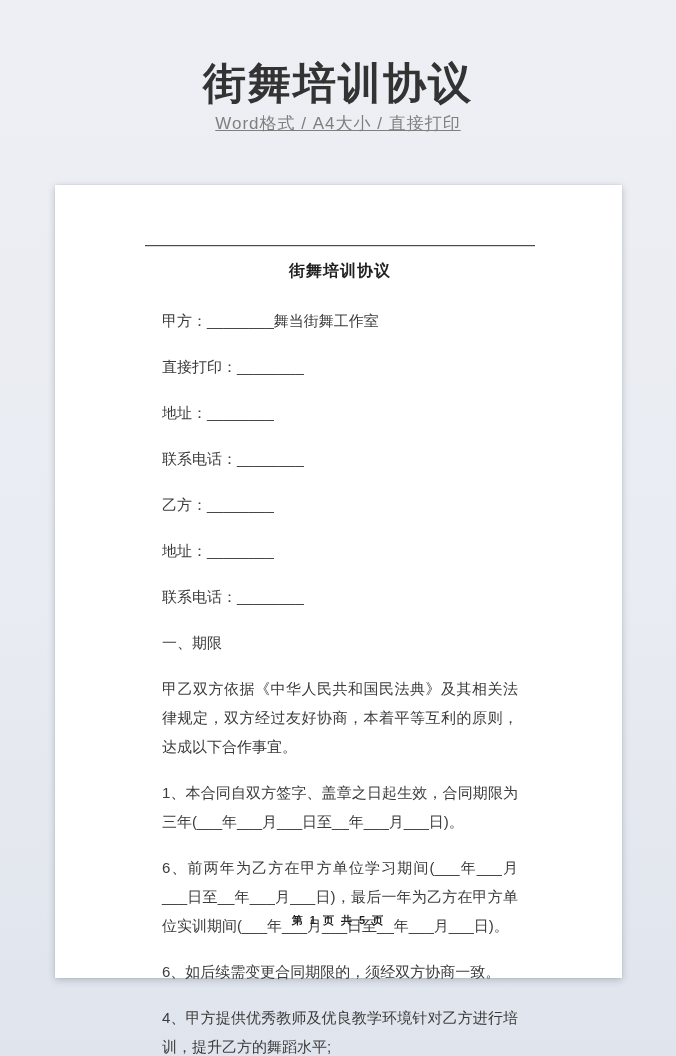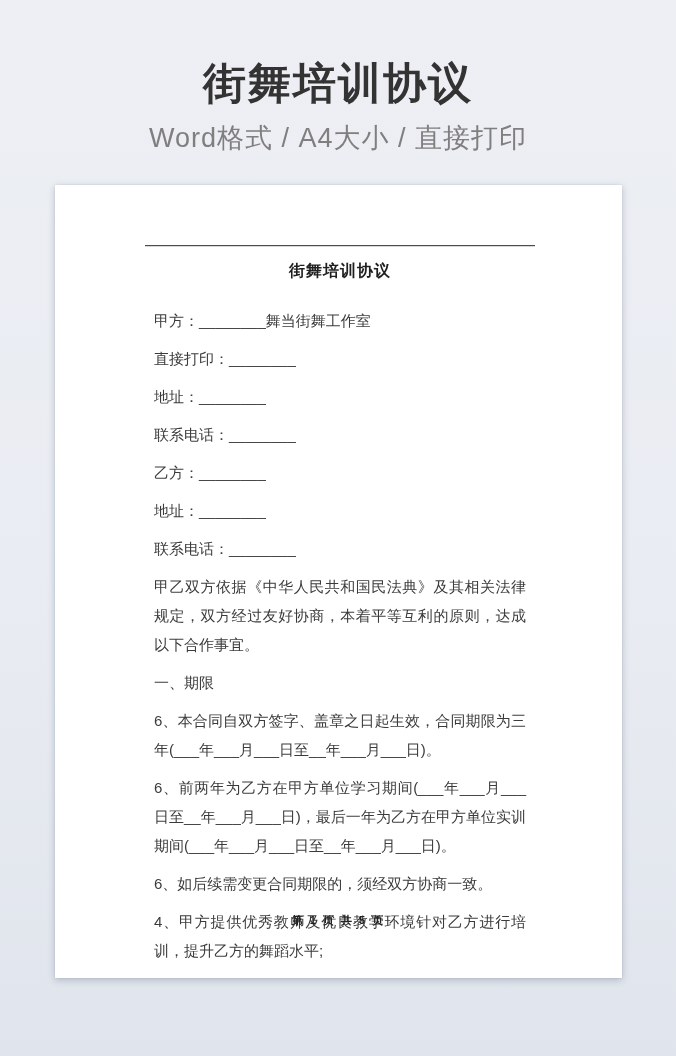--- a/index.html
+++ b/index.html
@@ -20,24 +20,25 @@
     padding-top: 58px;
   }
   .hero-title {
     font-size: 43px;
     font-weight: bold;
     color: #333333;
     letter-spacing: 2px;
     line-height: 1.2;
   }
   .hero-subtitle {
-    margin-top: 10px;
-    font-size: 27px;
+    margin-top: 2px;
+    font-size: 17px;
     color: #7f7f7f;
     letter-spacing: 1px;
+    text-decoration: underline;
   }
   .page {
     position: absolute;
     left: 55px;
     top: 185px;
     width: 567px;
     height: 793px;
     background: #ffffff;
     box-shadow: 0 2px 7px rgba(55, 65, 90, 0.28), 0 0 1px rgba(55, 65, 90, 0.2);
     padding: 60px 87px 0 90px;
@@ -56,21 +57,21 @@
     letter-spacing: 1px;
   }
   .doc-body {
     margin-top: 24px;
     font-size: 15px;
     line-height: 29px;
     color: #3b3b3b;
     text-align: justify;
   }
   .doc-body p {
-    margin: 9px;
+    margin: 17px;
   }
   .page-footer {
     position: absolute;
     left: 0;
     right: 0;
     bottom: 50px;
     text-align: center;
     font-size: 11px;
     font-weight: bold;
     color: #222222;
@@ -93,23 +94,23 @@
     <h2 class="doc-title">街舞培训协议</h2>
 
     <div class="doc-body">
         <p>甲方：________舞当街舞工作室</p>
         <p>直接打印：________</p>
         <p>地址：________</p>
         <p>联系电话：________</p>
         <p>乙方：________</p>
         <p>地址：________</p>
         <p>联系电话：________</p>
+        <p>一、期限</p>
         <p>甲乙双方依据《中华人民共和国民法典》及其相关法律规定，双方经过友好协商，本着平等互利的原则，达成以下合作事宜。</p>
-        <p>一、期限</p>
-        <p>6、本合同自双方签字、盖章之日起生效，合同期限为三年(___年___月___日至__年___月___日)。</p>
+        <p>1、本合同自双方签字、盖章之日起生效，合同期限为三年(___年___月___日至__年___月___日)。</p>
         <p>6、前两年为乙方在甲方单位学习期间(___年___月___日至__年___月___日)，最后一年为乙方在甲方单位实训期间(___年___月___日至__年___月___日)。</p>
         <p>6、如后续需变更合同期限的，须经双方协商一致。</p>
         <p>4、甲方提供优秀教师及优良教学环境针对乙方进行培训，提升乙方的舞蹈水平;</p>
       </div>
 
     <div class="page-footer">第 1 页 共 5 页</div>
   </div>
 
 </div>
 

